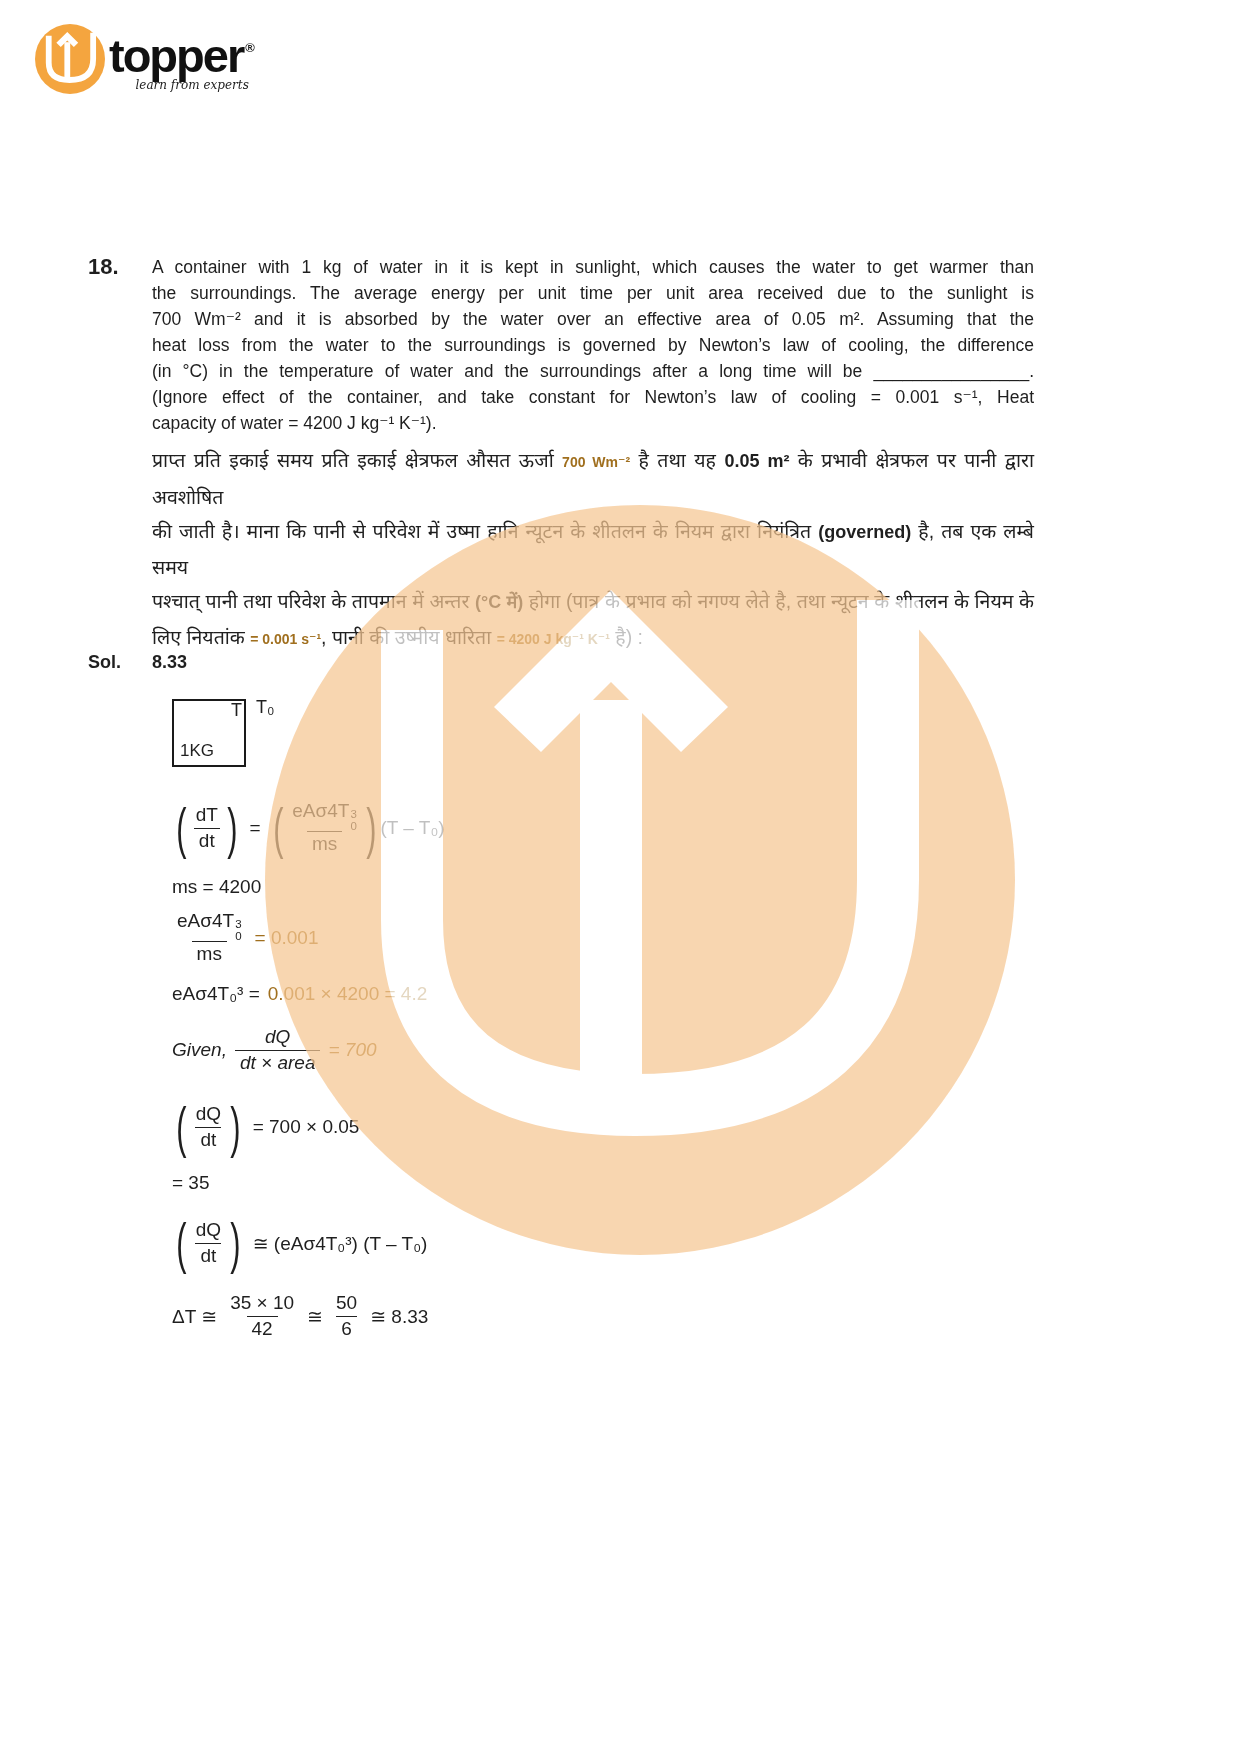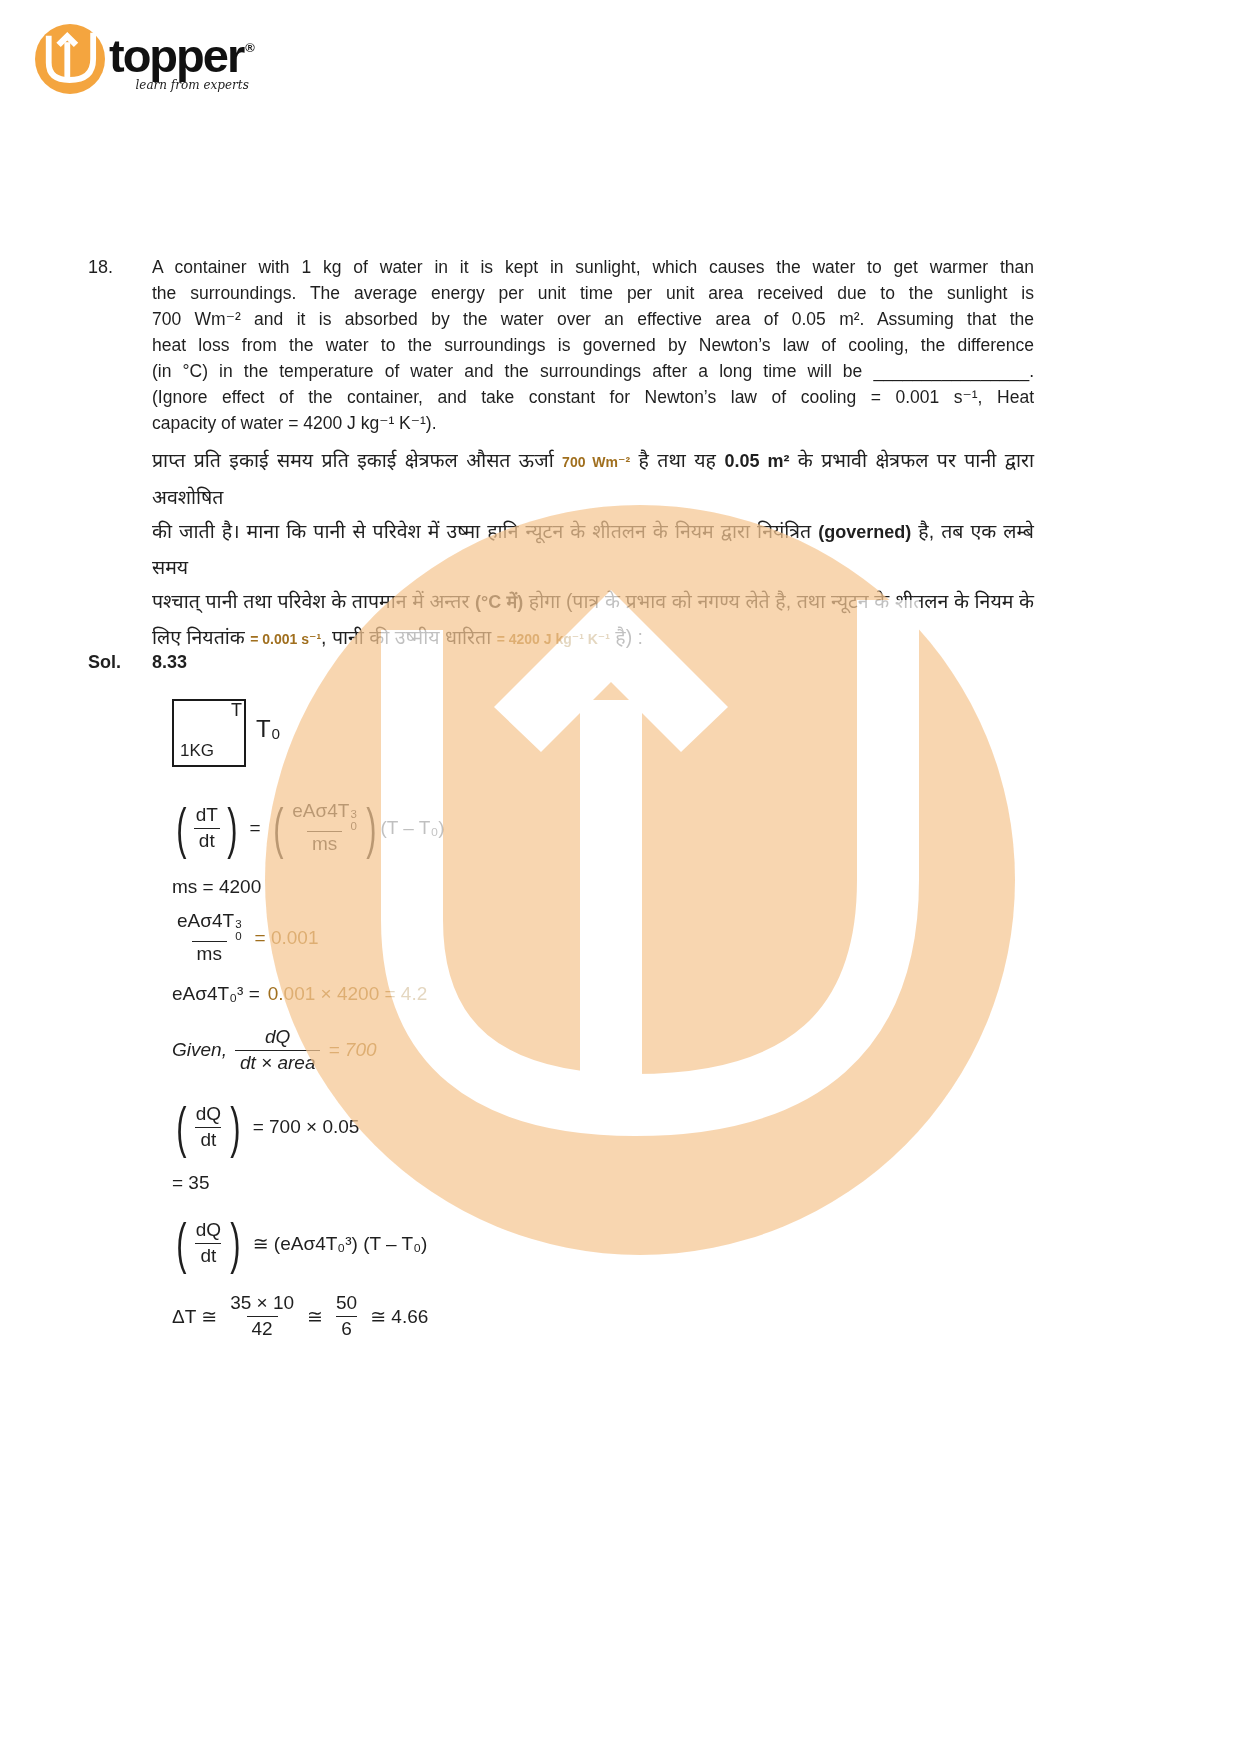--- a/index.html
+++ b/index.html
@@ -14,21 +14,21 @@
   .logo { position:absolute; left:35px; top:24px; display:flex; align-items:flex-start; }
   .logo-mark { width:70px; height:70px; display:block; }
   .logo-text { margin-left:4px; position:relative; }
   .wordmark { font-size:47px; font-weight:bold; letter-spacing:-2px; color:#111; line-height:64px; }
   .reg { font-size:13px; font-weight:bold; vertical-align:20px; margin-left:2px; }
   .tagline { font-family:"DejaVu Serif","Liberation Serif",serif; font-style:italic;
              font-size:12px; color:#222; text-align:right; margin-top:-10px; padding-right:6px; }
 
   
   .question { position:absolute; left:88px; top:254px; width:946px; display:flex; }
-  .qnum { width:64px; font-weight:normal; font-size:18px; line-height:26px; flex:0 0 64px; }
+  .qnum { width:64px; font-weight:bold; font-size:22px; line-height:26px; flex:0 0 64px; }
   .qbody { flex:1; }
   .q-en { font-size:17.5px; }
   .q-en .qline { line-height:26px; text-align:justify; text-align-last:justify; }
   .q-en .qline.last { text-align:left; text-align-last:left; }
   .q-hi { margin-top:7px; font-size:19.5px; }
   .q-hi .qline { line-height:34.5px; text-align:justify; text-align-last:justify; }
   .q-hi .qline.last { text-align:left; text-align-last:left; }
   .seg-hi { }
   .seg-latb  { font-weight:bold; font-size:18px; }
   .seg-latbr { font-weight:bold; font-size:14px; color:#a06f1e; }
@@ -38,21 +38,21 @@
   .srow { display:flex; font-size:18px; font-weight:bold; }
   .slabel { width:64px; flex:0 0 64px; }
   .sanswer { }
   .sbody { margin-left:84px; }
 
   
   .diagram { margin-top:22px; position:relative; height:70px; }
   .dbox { position:absolute; left:0; top:4px; width:70px; height:64px; border:2px solid #1a1a1a; }
   .d-T    { position:absolute; right:2px; top:-1px; font-size:18px; }
   .d-mass { position:absolute; left:6px; bottom:4px; font-size:17px; }
-  .d-T0   { position:absolute; left:84px; top:20px; font-size:24px; }
+  .d-T0   { position:absolute; left:84px; top:2px; font-size:18px; }
 
   
   .eq { display:flex; align-items:center; font-size:19px; color:#1f1f1f; }
   .frac { display:inline-flex; flex-direction:column; align-items:center; line-height:1.3; }
   .fnum { padding:0 5px; }
   .fden { border-top:1.6px solid #222; padding:0 5px; }
   .bigp { font-size:56px; font-weight:200; line-height:56px; transform:scaleX(.55); display:inline-block; }
   .ss { display:inline-flex; flex-direction:column; align-items:flex-start; font-size:11.5px; line-height:1.05; margin-left:1px; transform:translateY(1px); }
   .gap { width:8px; display:inline-block; flex:0 0 8px; }
   .brown { color:#a06f1e; }
@@ -232,21 +232,21 @@
           <span class="fden">42</span>
         </span>
         <span class="gap"></span>
         <span>≅</span>
         <span class="gap"></span>
         <span class="frac">
           <span class="fnum">50</span>
           <span class="fden">6</span>
         </span>
         <span class="gap"></span>
-        <span>≅ 4.66</span>
+        <span>≅ 8.33</span>
       </div>
 
     </div>
   </section>
 
   <div class="watermark">
     <svg width="750" height="750" viewBox="0 0 750 750" style="color:#F6C793">
         <use href="#ulogo"></use>
       </svg>
   </div>

